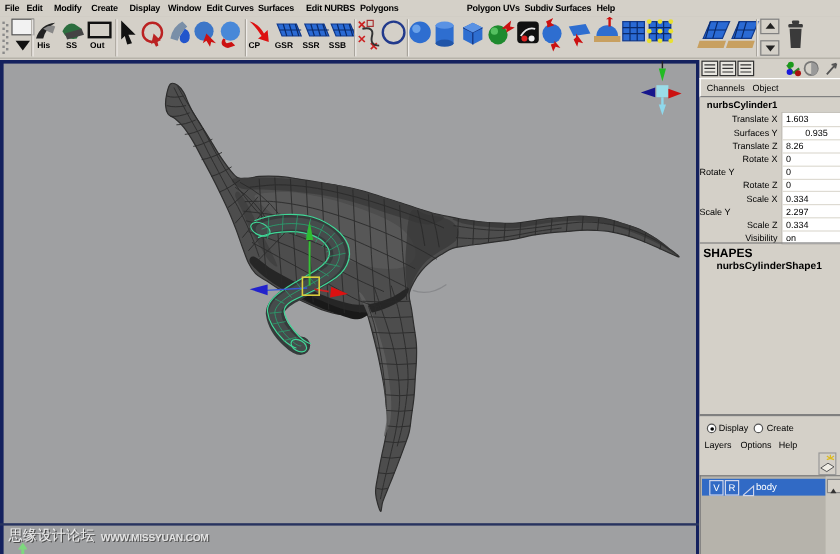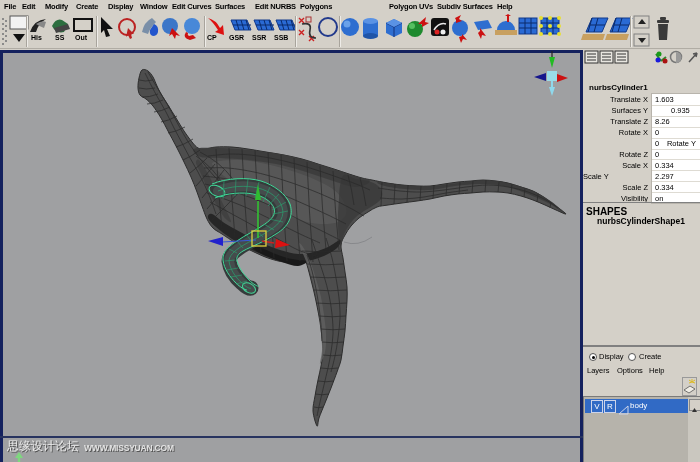--- a/index.html
+++ b/index.html
@@ -343,20 +343,24 @@
     </g>
     <path d="M73 4 l5 7 M78 11 l5 -4" stroke="#2a8a2a" stroke-width="2"></path>
     <circle cx="75" cy="10" r="2.5" fill="#1a1adc"></circle>
     <circle cx="82" cy="11" r="2.5" fill="#aa1111"></circle>
     <circle cx="76" cy="4" r="2.5" fill="#1a9a1a"></circle>
     <circle cx="93" cy="7" r="5.5" fill="none" stroke="#777" stroke-width="1.5"></circle>
     <path d="M93 2 a5.5 5.5 0 0 1 0 11z" fill="#999"></path>
     <path d="M106 12 L114 3 M114 3 l-4 1 M114 3 l-1 4" stroke="#555" stroke-width="1.5" fill="none"></path>
   </svg>
 
+  <div class="abs" style="left:0;top:15px;width:116px;height:14px;background:#d4d0c8;border:1px solid #fff;border-right-color:#808080;border-bottom-color:#808080;">
+    <span class="lbl" style="left:5px;top:3px;">Channels</span>
+    <span class="lbl" style="left:43px;top:3px;">Object</span>
+  </div>
 
   <div class="abs" style="left:0;top:30px;width:117px;height:173px;">
     <div class="lbl" style="left:6px;top:3px;font-weight:bold;font-size:8px;">nurbsCylinder1</div>
 
     <div class="abs" style="left:68px;top:13px;width:49px;height:109px;background:#fff;border:1px solid #b8b4ac;">
           <div class="abs" style="left:0;top:10.9px;width:49px;height:1px;background:#dedbd3;"></div>
           <div class="abs" style="left:0;top:21.8px;width:49px;height:1px;background:#dedbd3;"></div>
           <div class="abs" style="left:0;top:32.7px;width:49px;height:1px;background:#dedbd3;"></div>
           <div class="abs" style="left:0;top:43.6px;width:49px;height:1px;background:#dedbd3;"></div>
           <div class="abs" style="left:0;top:54.5px;width:49px;height:1px;background:#dedbd3;"></div>
@@ -366,21 +370,21 @@
           <div class="abs" style="left:0;top:98.1px;width:49px;height:1px;background:#dedbd3;"></div>
         </div>
     <div class="lbl" style="left:0;top:15px;width:65px;text-align:right;">Translate X</div>
     <div class="lbl" style="left:72px;top:15px;">1.603</div>
     <div class="lbl" style="left:0;top:26px;width:65px;text-align:right;">Surfaces Y</div>
     <div class="lbl" style="left:88px;top:26px;">0.935</div>
     <div class="lbl" style="left:0;top:37px;width:65px;text-align:right;">Translate Z</div>
     <div class="lbl" style="left:72px;top:37px;">8.26</div>
     <div class="lbl" style="left:0;top:48px;width:65px;text-align:right;">Rotate X</div>
     <div class="lbl" style="left:72px;top:48px;">0</div>
-    <div class="lbl" style="left:0;top:59px;width:65px;text-align:right;margin-left:48px;">Rotate Y</div>
+    <div class="lbl" style="left:0;top:59px;width:65px;text-align:left;">Rotate Y</div>
     <div class="lbl" style="left:72px;top:59px;">0</div>
     <div class="lbl" style="left:0;top:70px;width:65px;text-align:right;">Rotate Z</div>
     <div class="lbl" style="left:72px;top:70px;">0</div>
     <div class="lbl" style="left:0;top:81px;width:65px;text-align:right;">Scale X</div>
     <div class="lbl" style="left:72px;top:81px;">0.334</div>
     <div class="lbl" style="left:0;top:92px;width:65px;text-align:left;">Scale Y</div>
     <div class="lbl" style="left:72px;top:92px;">2.297</div>
     <div class="lbl" style="left:0;top:103px;width:65px;text-align:right;">Scale Z</div>
     <div class="lbl" style="left:72px;top:103px;">0.334</div>
     <div class="lbl" style="left:0;top:114px;width:65px;text-align:right;">Visibility</div>

